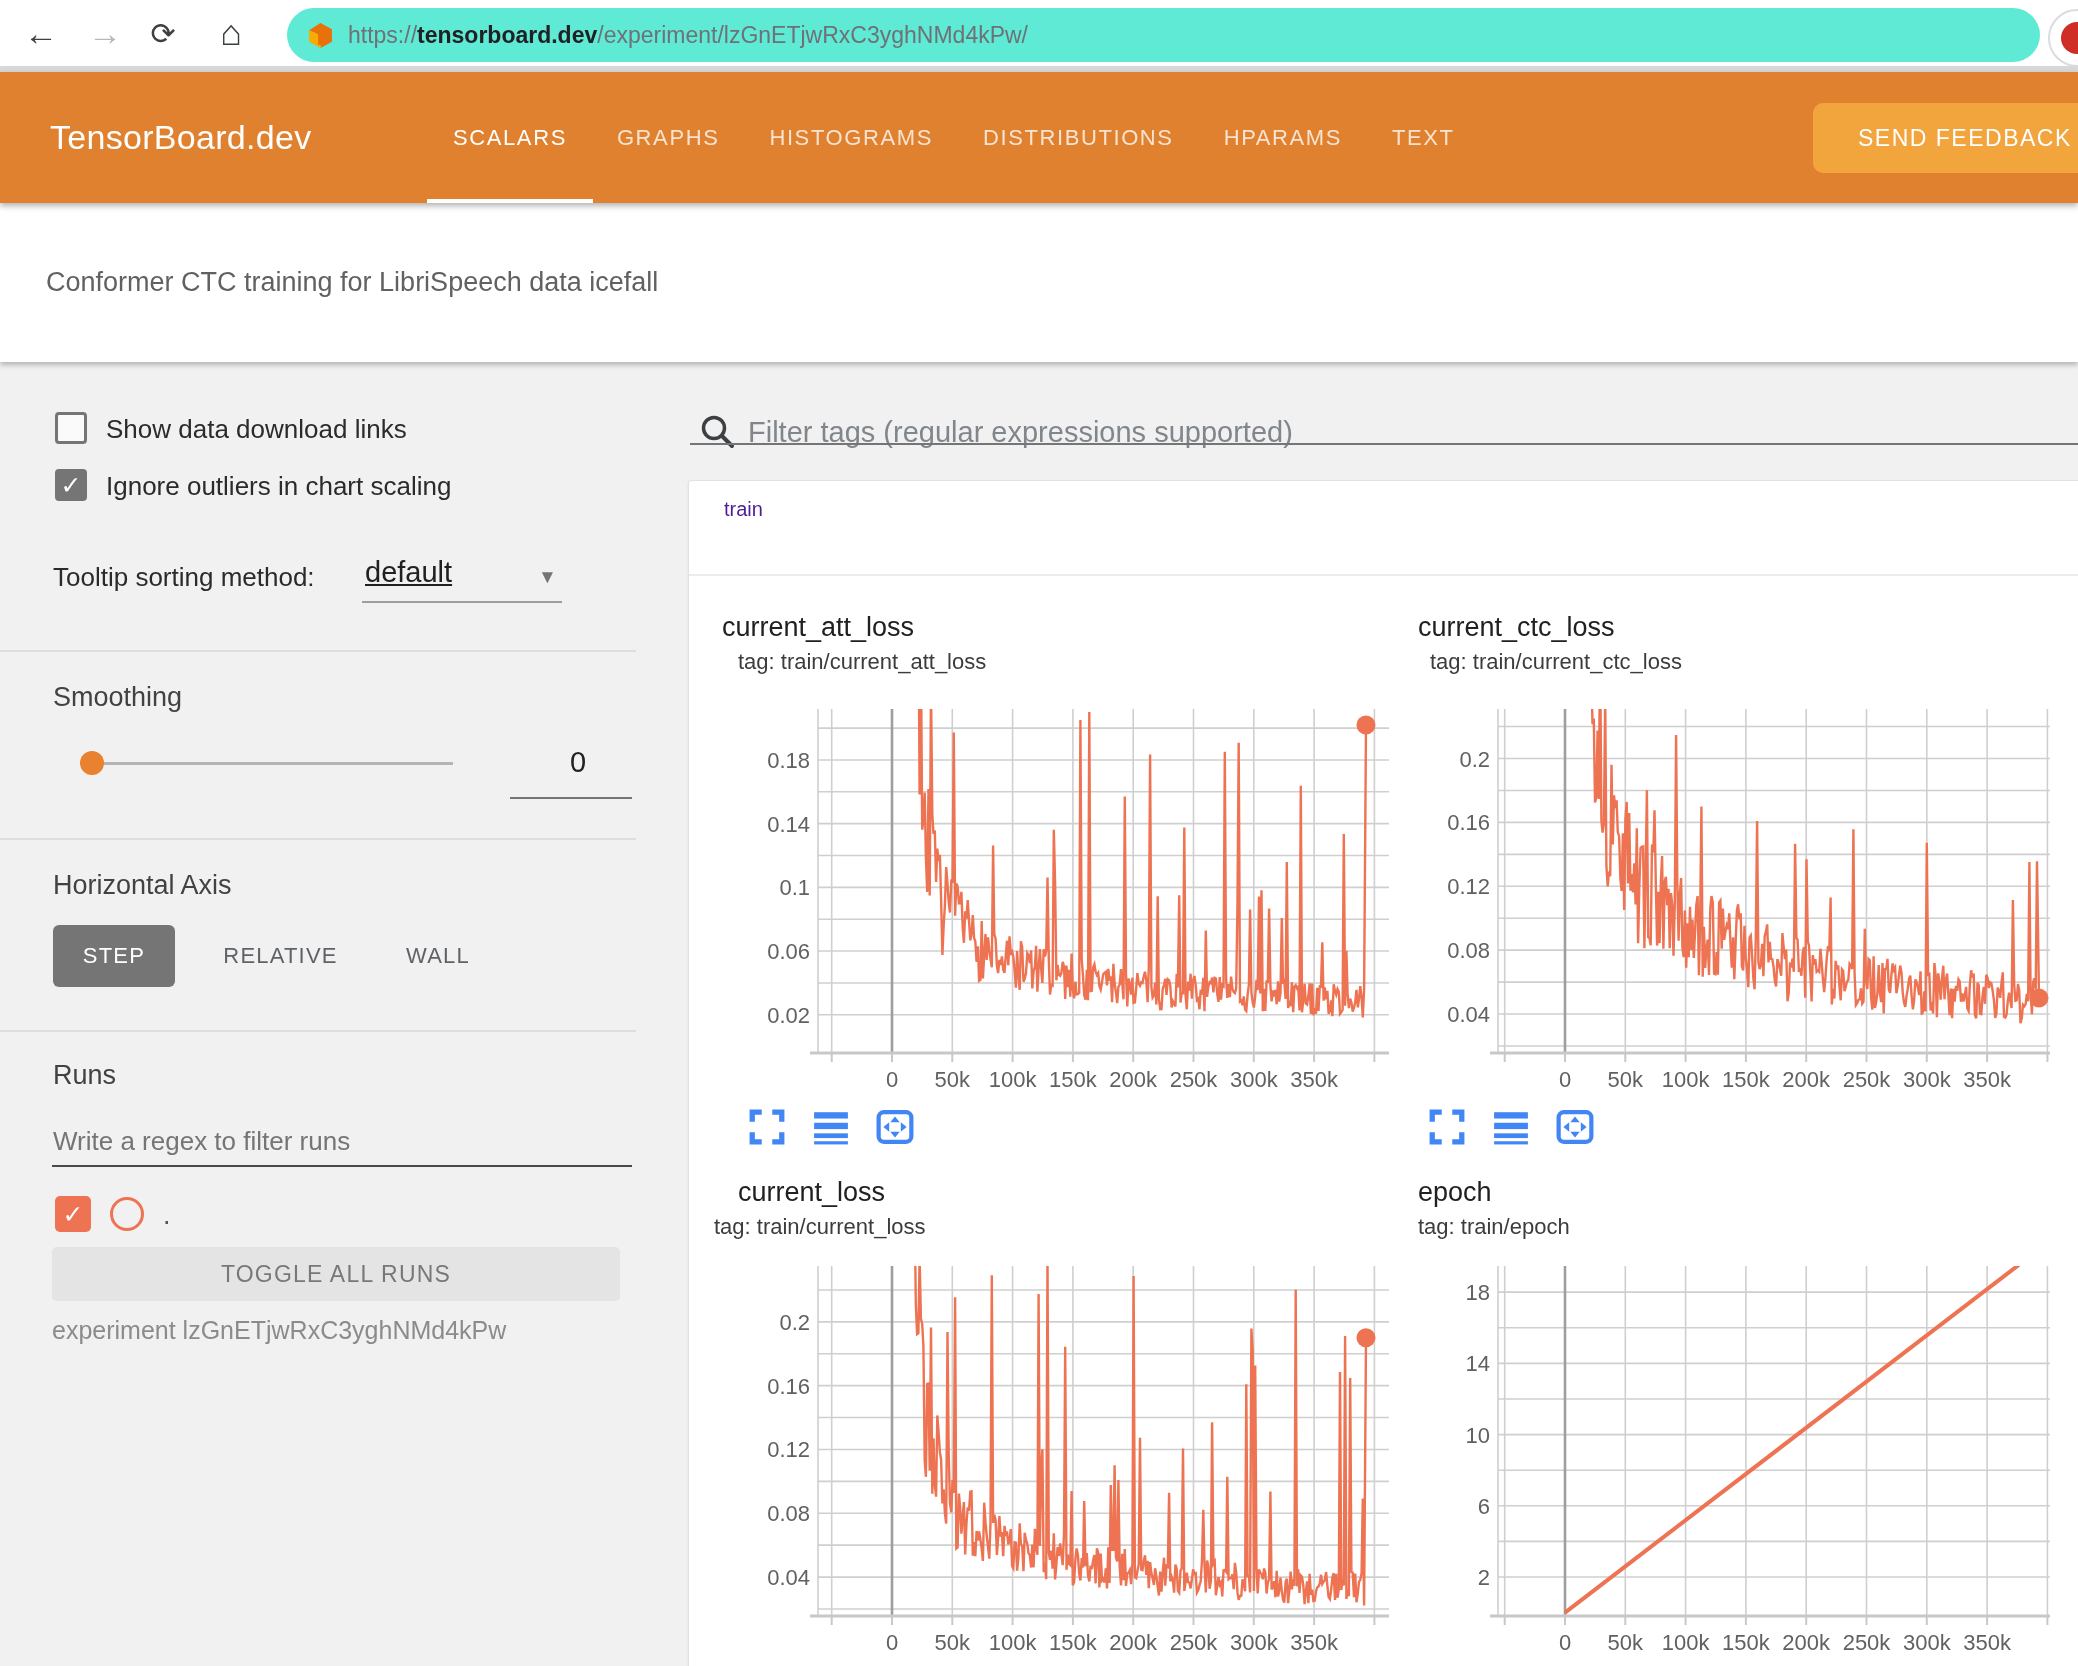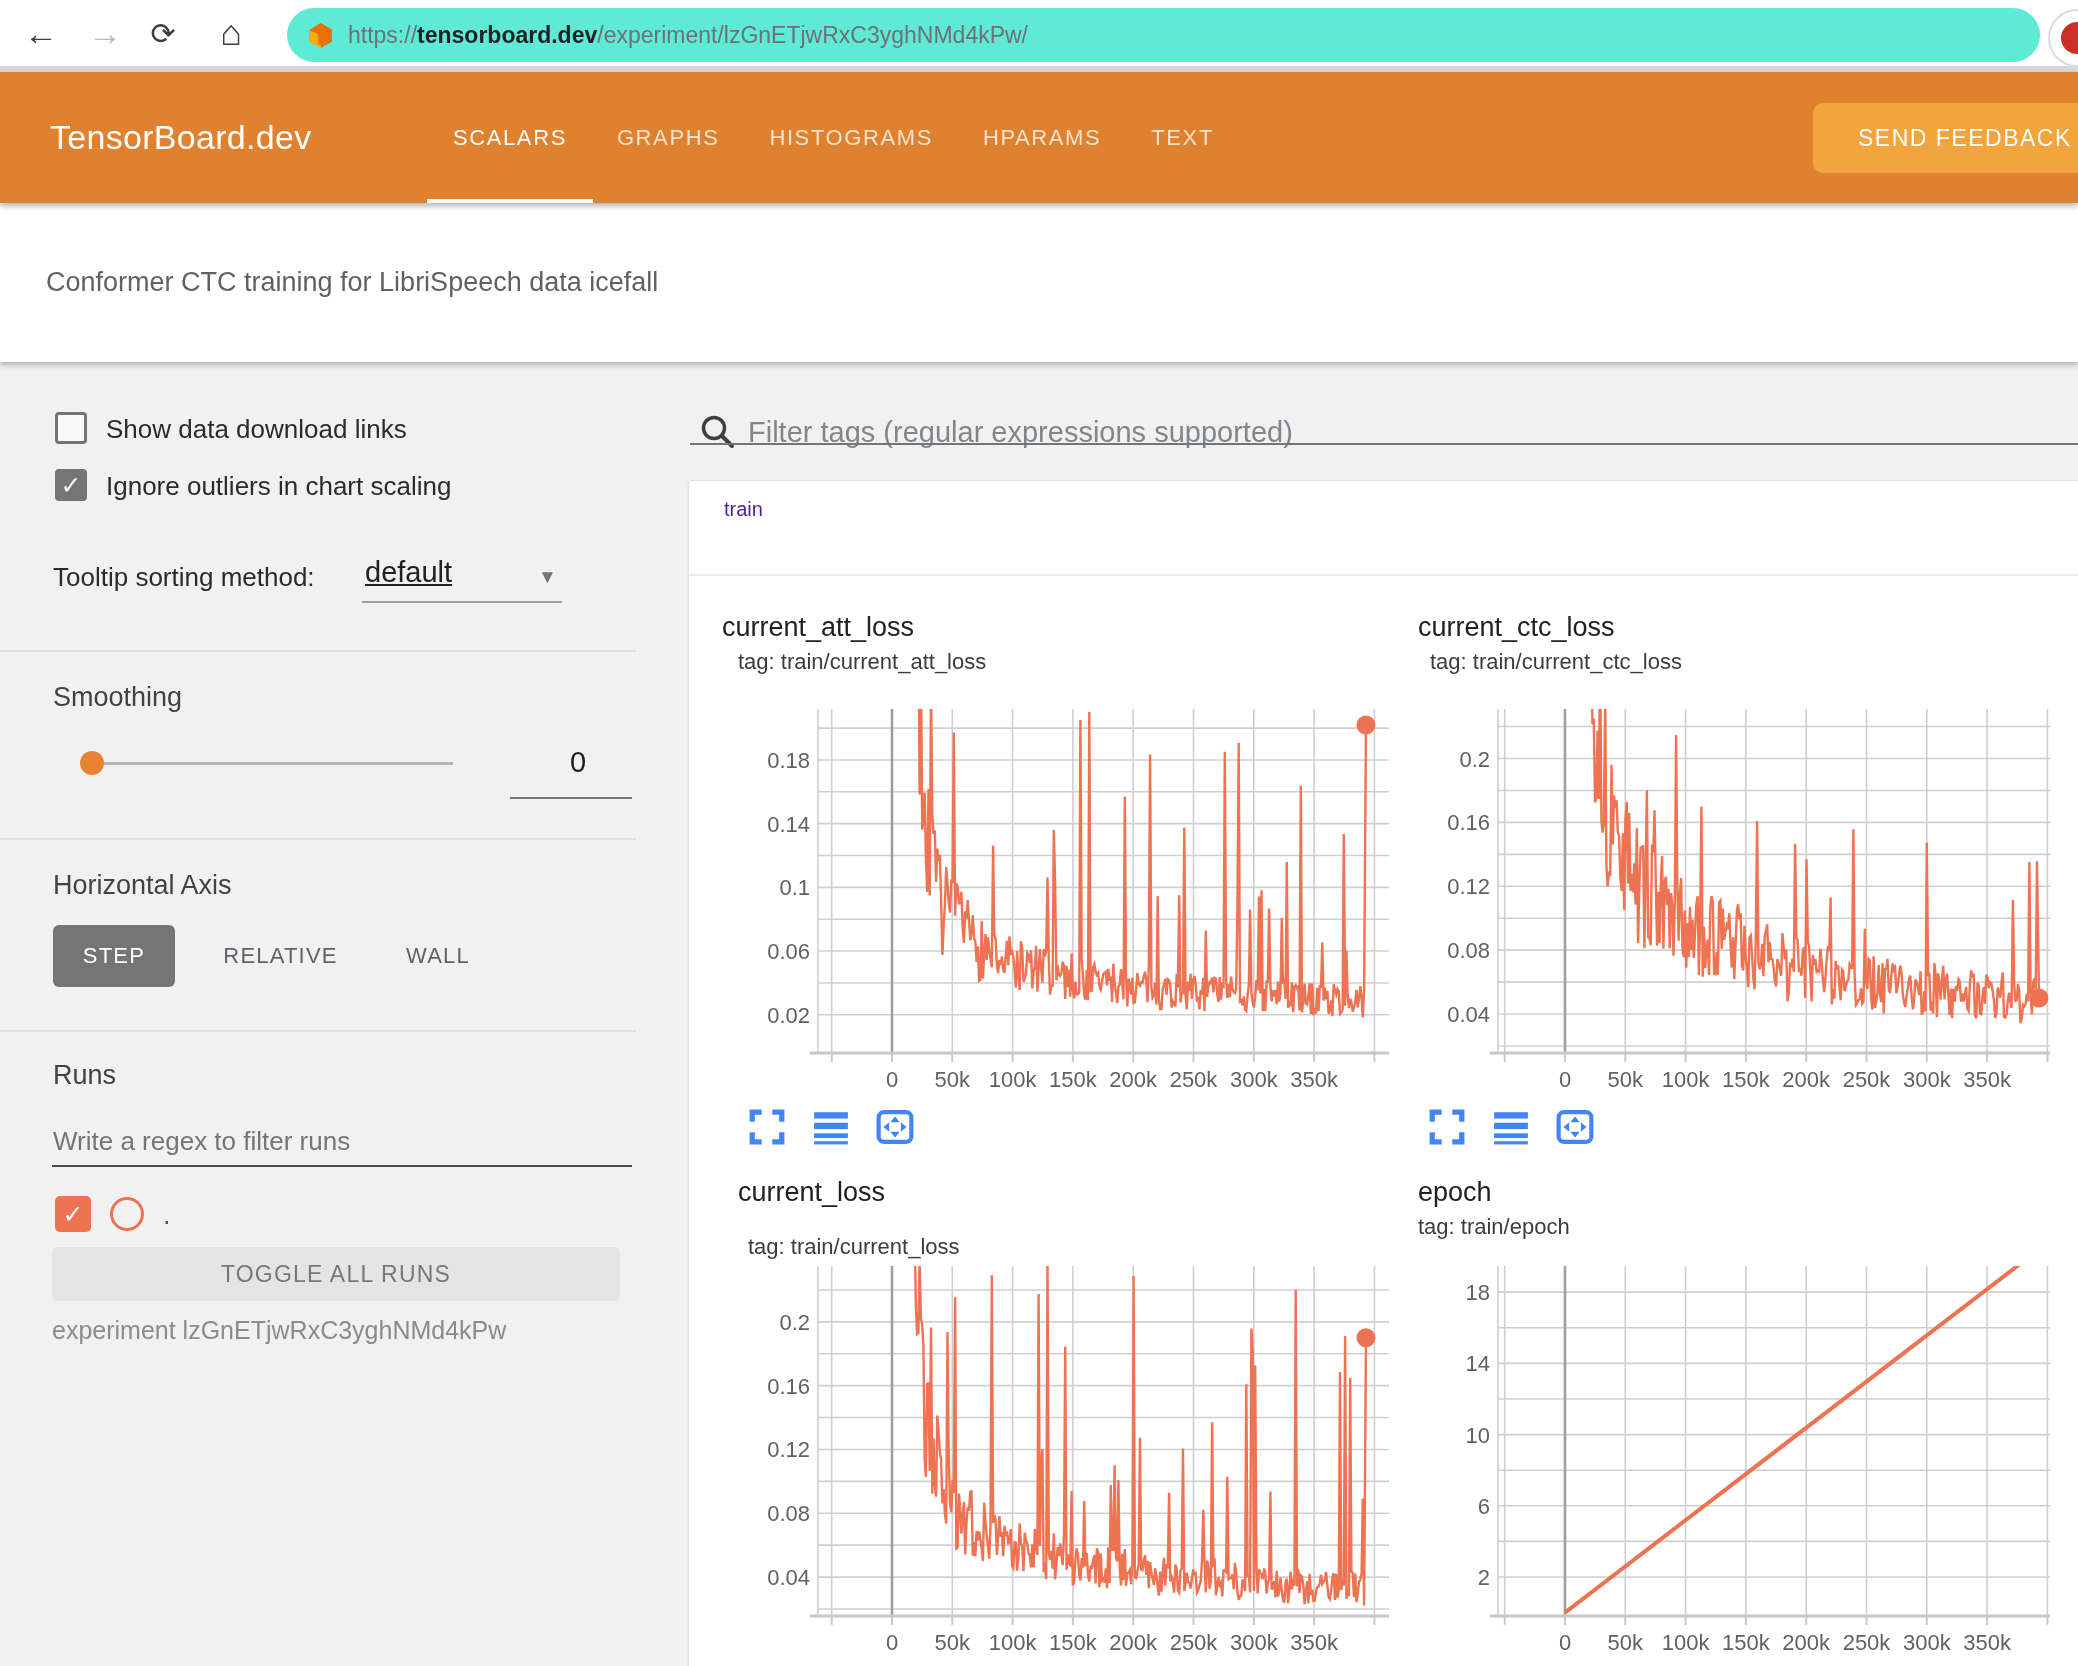--- a/index.html
+++ b/index.html
@@ -91,20 +91,21 @@
       </div>
   </div>
   <div id="chrome-divider" class="abs"></div>
 
   <div id="app-header" class="abs">
     <div id="logo">TensorBoard.dev</div>
     <div id="tabs">
       <div class="tab active">SCALARS</div>
       <div class="tab">GRAPHS</div>
       <div class="tab">HISTOGRAMS</div>
+      <div class="tab">DISTRIBUTIONS</div>
       <div class="tab">HPARAMS</div>
       <div class="tab">TEXT</div>
     </div>
     <button id="feedback-btn">SEND FEEDBACK</button>
   </div>
 
   <div id="title-band" class="abs">
     <div id="experiment-title">Conformer CTC training for LibriSpeech data icefall</div>
   </div>
 
@@ -162,21 +163,21 @@
 
   <div id="card" class="abs"></div>
   <div id="group-title" class="abs">train</div>
   <div id="group-divider" class="abs"></div>
 
   <div class="chart-title" style="left:722px;top:612px;">current_att_loss</div>
   <div class="chart-tag" style="left:738px;top:649px;">tag: train/current_att_loss</div>
   <div class="chart-title" style="left:1418px;top:612px;">current_ctc_loss</div>
   <div class="chart-tag" style="left:1418px;top:649px;margin-left:12px;">tag: train/current_ctc_loss</div>
   <div class="chart-title" style="left:738px;top:1177px;">current_loss</div>
-  <div class="chart-tag" style="left:748px;top:1214px;margin-top:20px;">tag: train/current_loss</div>
+  <div class="chart-tag" style="left:714px;top:1214px;">tag: train/current_loss</div>
   <div class="chart-title" style="left:1418px;top:1177px;">epoch</div>
   <div class="chart-tag" style="left:1418px;top:1214px;">tag: train/epoch</div>
 
   <div class="abs" id="plot-0" style="left:730px;top:690px;"><svg width="690" height="430">
         <defs>
           <clipPath id="clip0">
             <rect x="88" y="19" width="571" height="344"></rect>
           </clipPath>
         </defs>
         <line x1="88" y1="324.77777777777777" x2="659" y2="324.77777777777777" stroke="#cfcfcf" stroke-width="1.6"></line>

